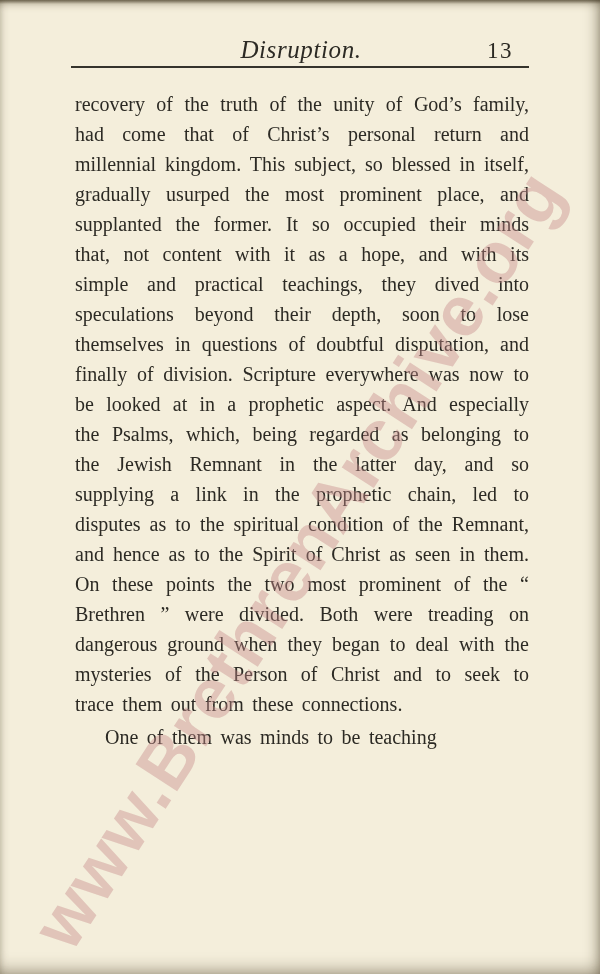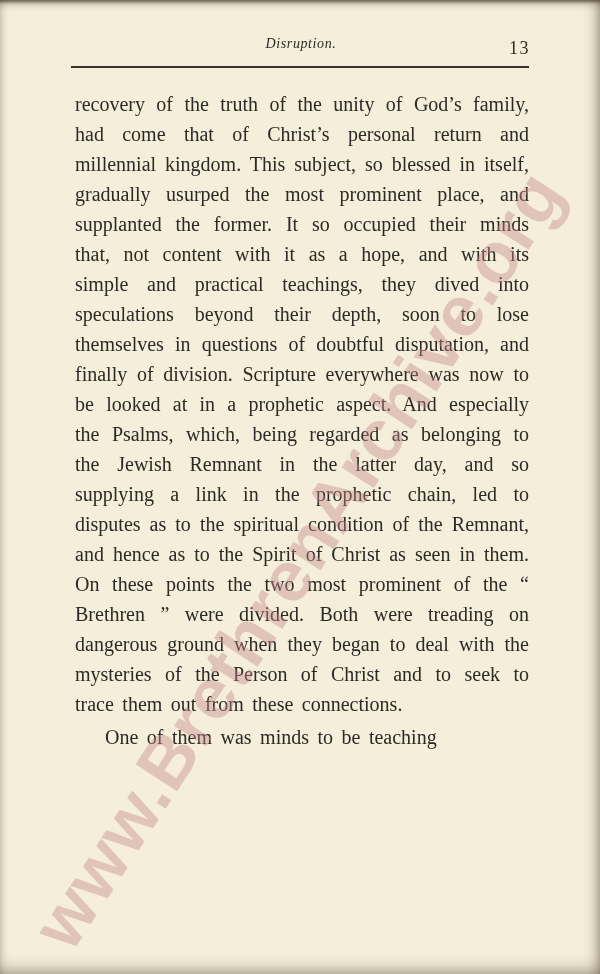--- a/index.html
+++ b/index.html
@@ -35,28 +35,28 @@
     position: absolute;
     top: 36px;
     left: 72px;
     right: 70px;
     height: 26px;
   }
   .running-title {
     display: block;
     text-align: center;
     font-style: italic;
-    font-size: 14px;
+    font-size: 25px;
     letter-spacing: 0.6px;
   }
   .page-number {
     position: absolute;
-    right: 0;
+    right: 17px;
     top: 2px;
-    font-size: 18px;
+    font-size: 23px;
     letter-spacing: 1.5px;
   }
   .rule {
     position: absolute;
     top: 66px;
     left: 71px;
     width: 458px;
     height: 2px;
     background: #35332c;
   }

